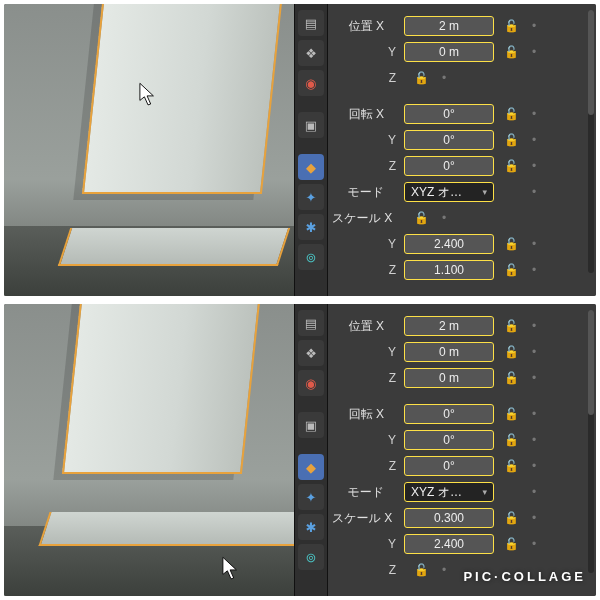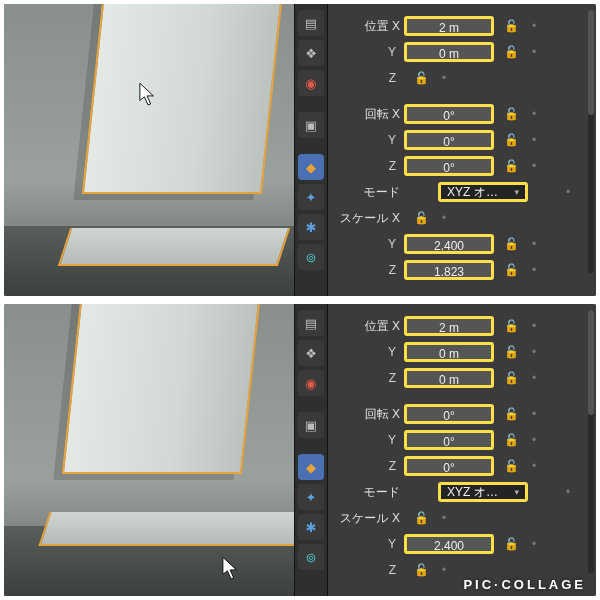--- a/index.html
+++ b/index.html
@@ -44,39 +44,39 @@
   .icbtn.accent { color:#e8a23c; }
   .icbtn.red { color:#e05a4a; }
   .icbtn.blue { color:#5aa0e0; }
   .icbtn.teal { color:#4ac0c0; }
   
   .props {
     position:absolute; left:324px; top:0; right:0; height:100%;
     background:#3b3b3b; padding:8px 8px 8px 4px;
   }
   .row { display:flex; align-items:center; height:24px; margin:2px 0; }
-  .row .lbl { width:72px; text-align:right; padding-right:4px; color:#e0e0e0; font-size:12px; white-space:nowrap; }
+  .row .lbl { width:72px; text-align:right; padding-right:20px; color:#e0e0e0; font-size:12px; white-space:nowrap; }
   .row .sub { width:72px; text-align:right; padding-right:8px; color:#cfcfcf; font-size:12px; }
   .numfield, .selfield {
-    flex:1; height:20px; background:#555; border:3px solid #fde047; border-radius:3px;
+    flex:1; height:20px; background:#555; border:1px solid #fde047; border-radius:3px;
     color:#eee; text-align:center; font-size:12px; line-height:18px;
     min-width:70px; max-width:90px;
   }
-  .selfield { background:#232323; text-align:left; padding:0 6px; display:flex; align-items:center; justify-content:space-between; max-width:90px;margin-left:34px;}
+  .selfield { background:#232323; text-align:left; padding:0 6px; display:flex; align-items:center; justify-content:space-between; max-width:90px;}
   .chev { font-size:9px; color:#aaa; margin-left:4px;}
   .lock {
     width:20px; height:20px; margin-left:8px; display:flex; align-items:center; justify-content:center;
     color:#999;
   }
   .dot {
     width:16px; height:20px; margin-left:4px; display:flex; align-items:center; justify-content:center; color:#777;
   }
   .gap { height:8px; }
   .watermark {
-    position:absolute; right:10px; bottom:4px; color:#fff; font-size:13px; letter-spacing:3px; font-weight:600;
+    position:absolute; right:10px; bottom:12px; color:#fff; font-size:13px; letter-spacing:3px; font-weight:600;
     text-shadow:0 0 4px rgba(0,0,0,.6);
   }
   .scroll {
     position:absolute; right:2px; top:6px; width:6px; height:90%; background:#2a2a2a; border-radius:3px;
   }
   .scroll .thumb { position:absolute; left:0; top:0; width:100%; height:40%; background:#555; border-radius:3px; }
 </style>
 </head>
 <body>
 
@@ -164,21 +164,21 @@
         <span class="dot">•</span>
       </div>
       <div class="row">
         <span class="sub">Y</span>
         <span class="numfield">2.400</span>
         <span class="lock">🔓</span>
         <span class="dot">•</span>
       </div>
       <div class="row">
         <span class="sub">Z</span>
-        <span class="numfield">1.823</span>
+        <span class="numfield">1.100</span>
         <span class="lock">🔓</span>
         <span class="dot">•</span>
       </div>
       <div class="scroll">
           <div class="thumb"></div>
         </div>
     </div>
   </div>
 
   <div class="frame">
@@ -249,20 +249,21 @@
         <span class="lbl">モード</span>
         <span class="selfield">
           <span>XYZ オ…</span>
           <span class="chev">▾</span>
         </span>
         <span class="lock" style="visibility:hidden"></span>
         <span class="dot">•</span>
       </div>
       <div class="row">
         <span class="lbl"><span>スケール</span> <span>X</span></span>
+        <span class="numfield">0.300</span>
         <span class="lock">🔓</span>
         <span class="dot">•</span>
       </div>
       <div class="row">
         <span class="sub">Y</span>
         <span class="numfield">2.400</span>
         <span class="lock">🔓</span>
         <span class="dot">•</span>
       </div>
       <div class="row">

